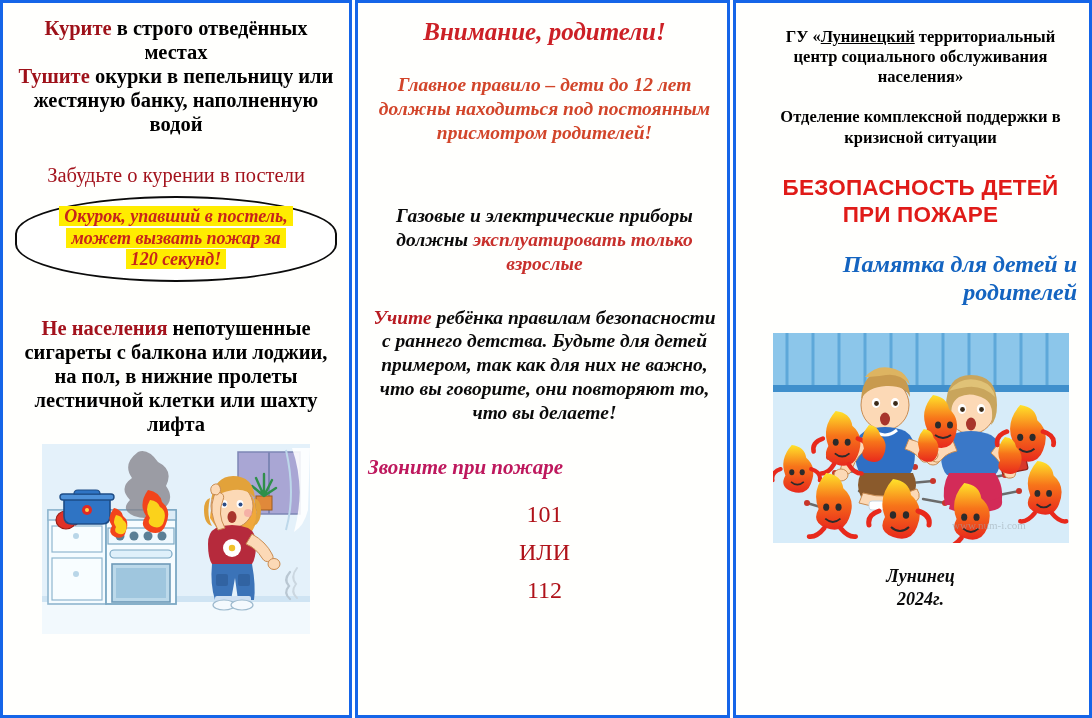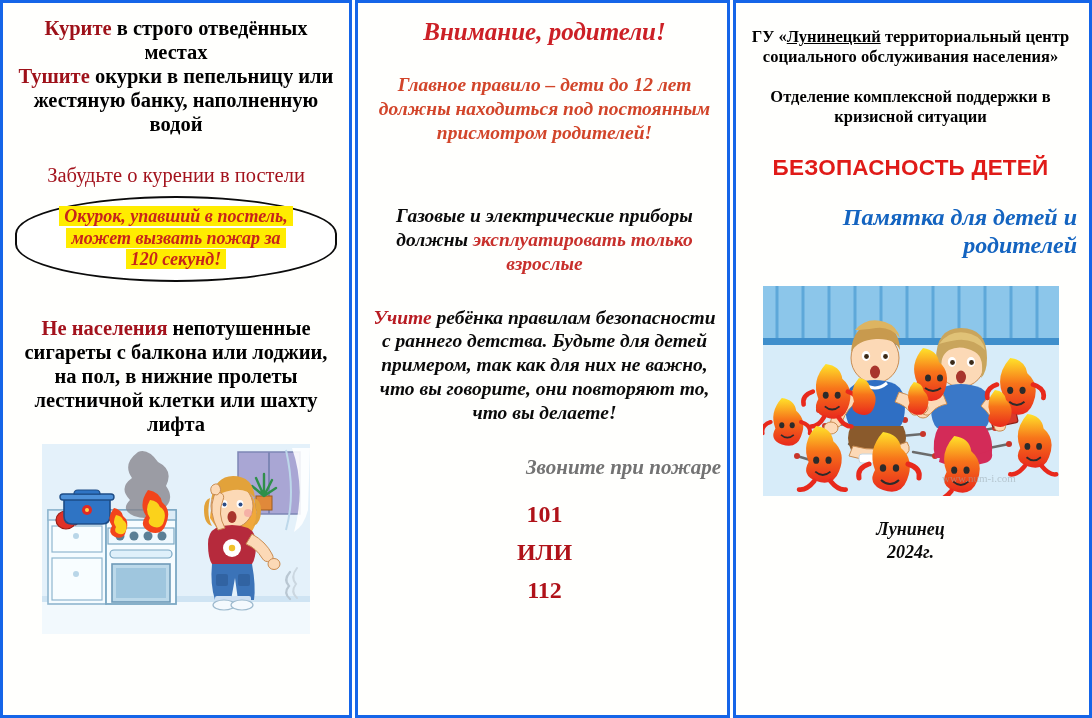--- a/index.html
+++ b/index.html
@@ -24,21 +24,21 @@
   .panel {
     border: 3px solid #1565e8;
     background: #fffffd;
     position: relative;
     overflow: hidden;
   }
 
   .panel-1 { width: 352px; height: 718px; padding: 6px 8px 0 8px; }
   .panel-gap { width: 3px; height: 718px; background: #ffffff; flex: 0 0 3px; }
   .panel-2 { width: 375px; height: 718px; padding: 6px 6px 0 10px; }
-  .panel-3 { width: 359px; height: 718px; padding: 24px 12px 0 8px; }
+  .panel-3 { width: 359px; height: 718px; padding: 24px 12px 0 28px; }
 
   
   .p1-line {
     font-size: 20.5px;
     font-weight: bold;
     color: #000000;
     line-height: 1.17;
     text-align: center;
   }
   .p1-line .hl { color: #9e1119; }
@@ -112,26 +112,26 @@
     text-align: center;
     line-height: 1.22;
   }
   .p2-body .hl { color: #b81b22; }
   .p2-body .hl2 { color: #c8302c; }
 
   .p2-call {
     font-size: 21px;
     font-weight: bold;
     font-style: italic;
-    color: #737373;
-    text-align: right;
+    color: #be185d;
+    text-align: left;
   }
   .p2-num {
     font-size: 24px;
-    font-weight: bold;
+    font-weight: normal;
     color: #b01219;
     text-align: center;
     line-height: 1.0;
   }
 
   
   .p3-org {
     font-size: 16.5px;
     font-weight: bold;
     color: #000000;
@@ -363,20 +363,21 @@
     </p>
 
     <div class="sp-20"></div>
 
     <p class="p3-dept">Отделение комплексной поддержки в кризисной ситуации</p>
 
     <div class="sp-26"></div>
 
     <p class="p3-title">
       <span>БЕЗОПАСНОСТЬ ДЕТЕЙ</span><br>
+      <span>ПРИ ПОЖАРЕ</span>
     </p>
 
     <div class="sp-22"></div>
 
     <p class="p3-sub">
       <span>Памятка для детей и</span><br>
       <span>родителей</span>
     </p>
 
     <div class="sp-26"></div>

